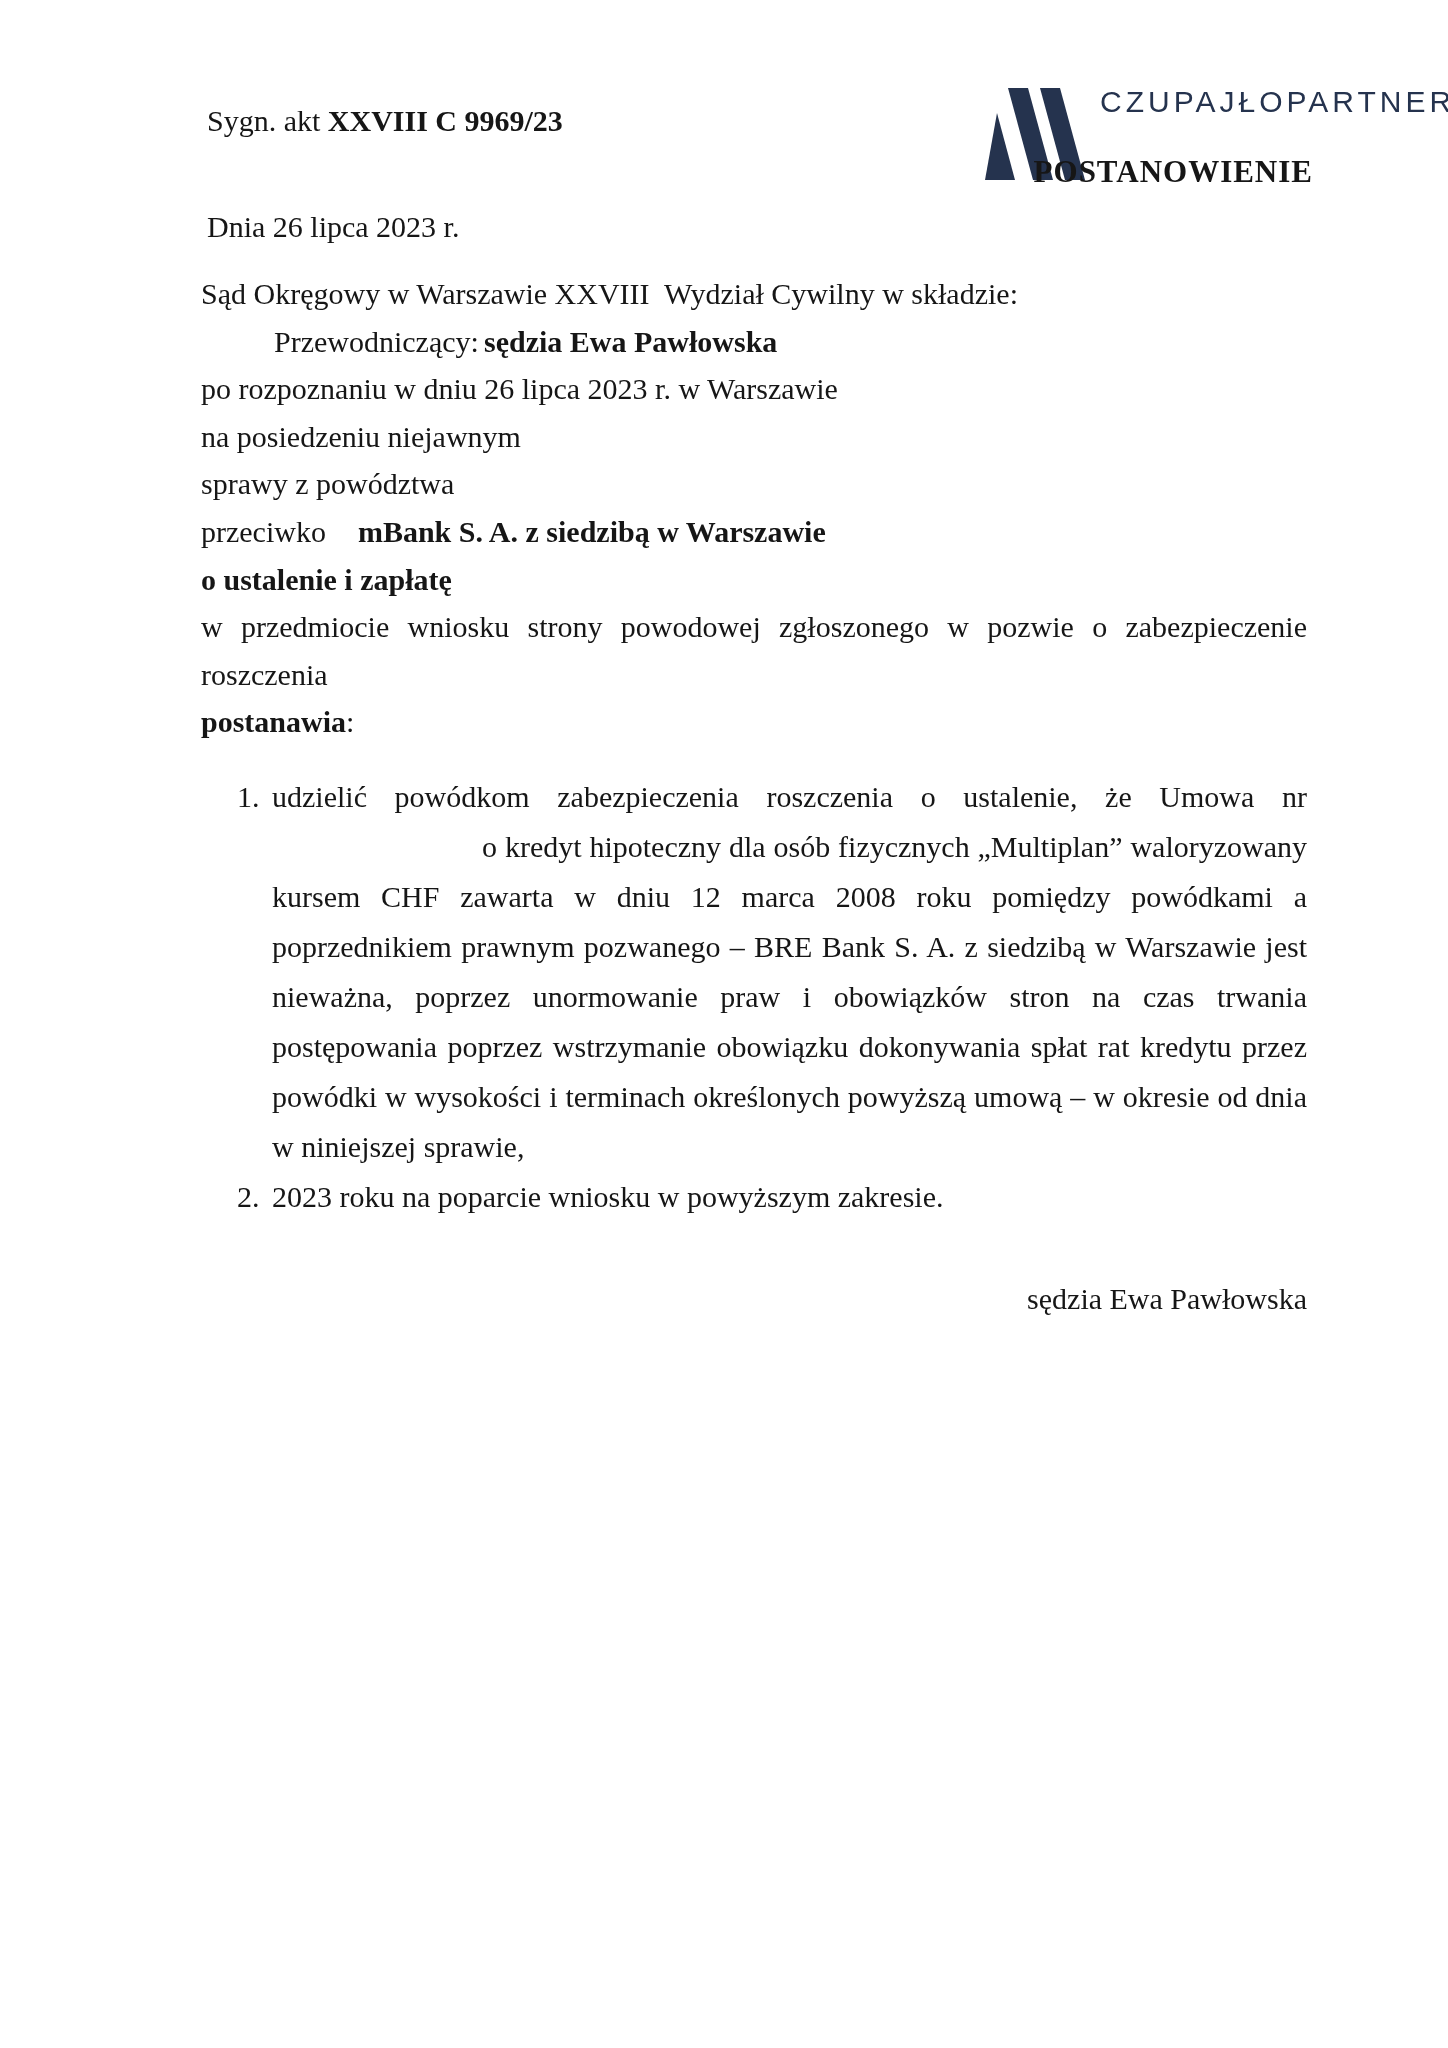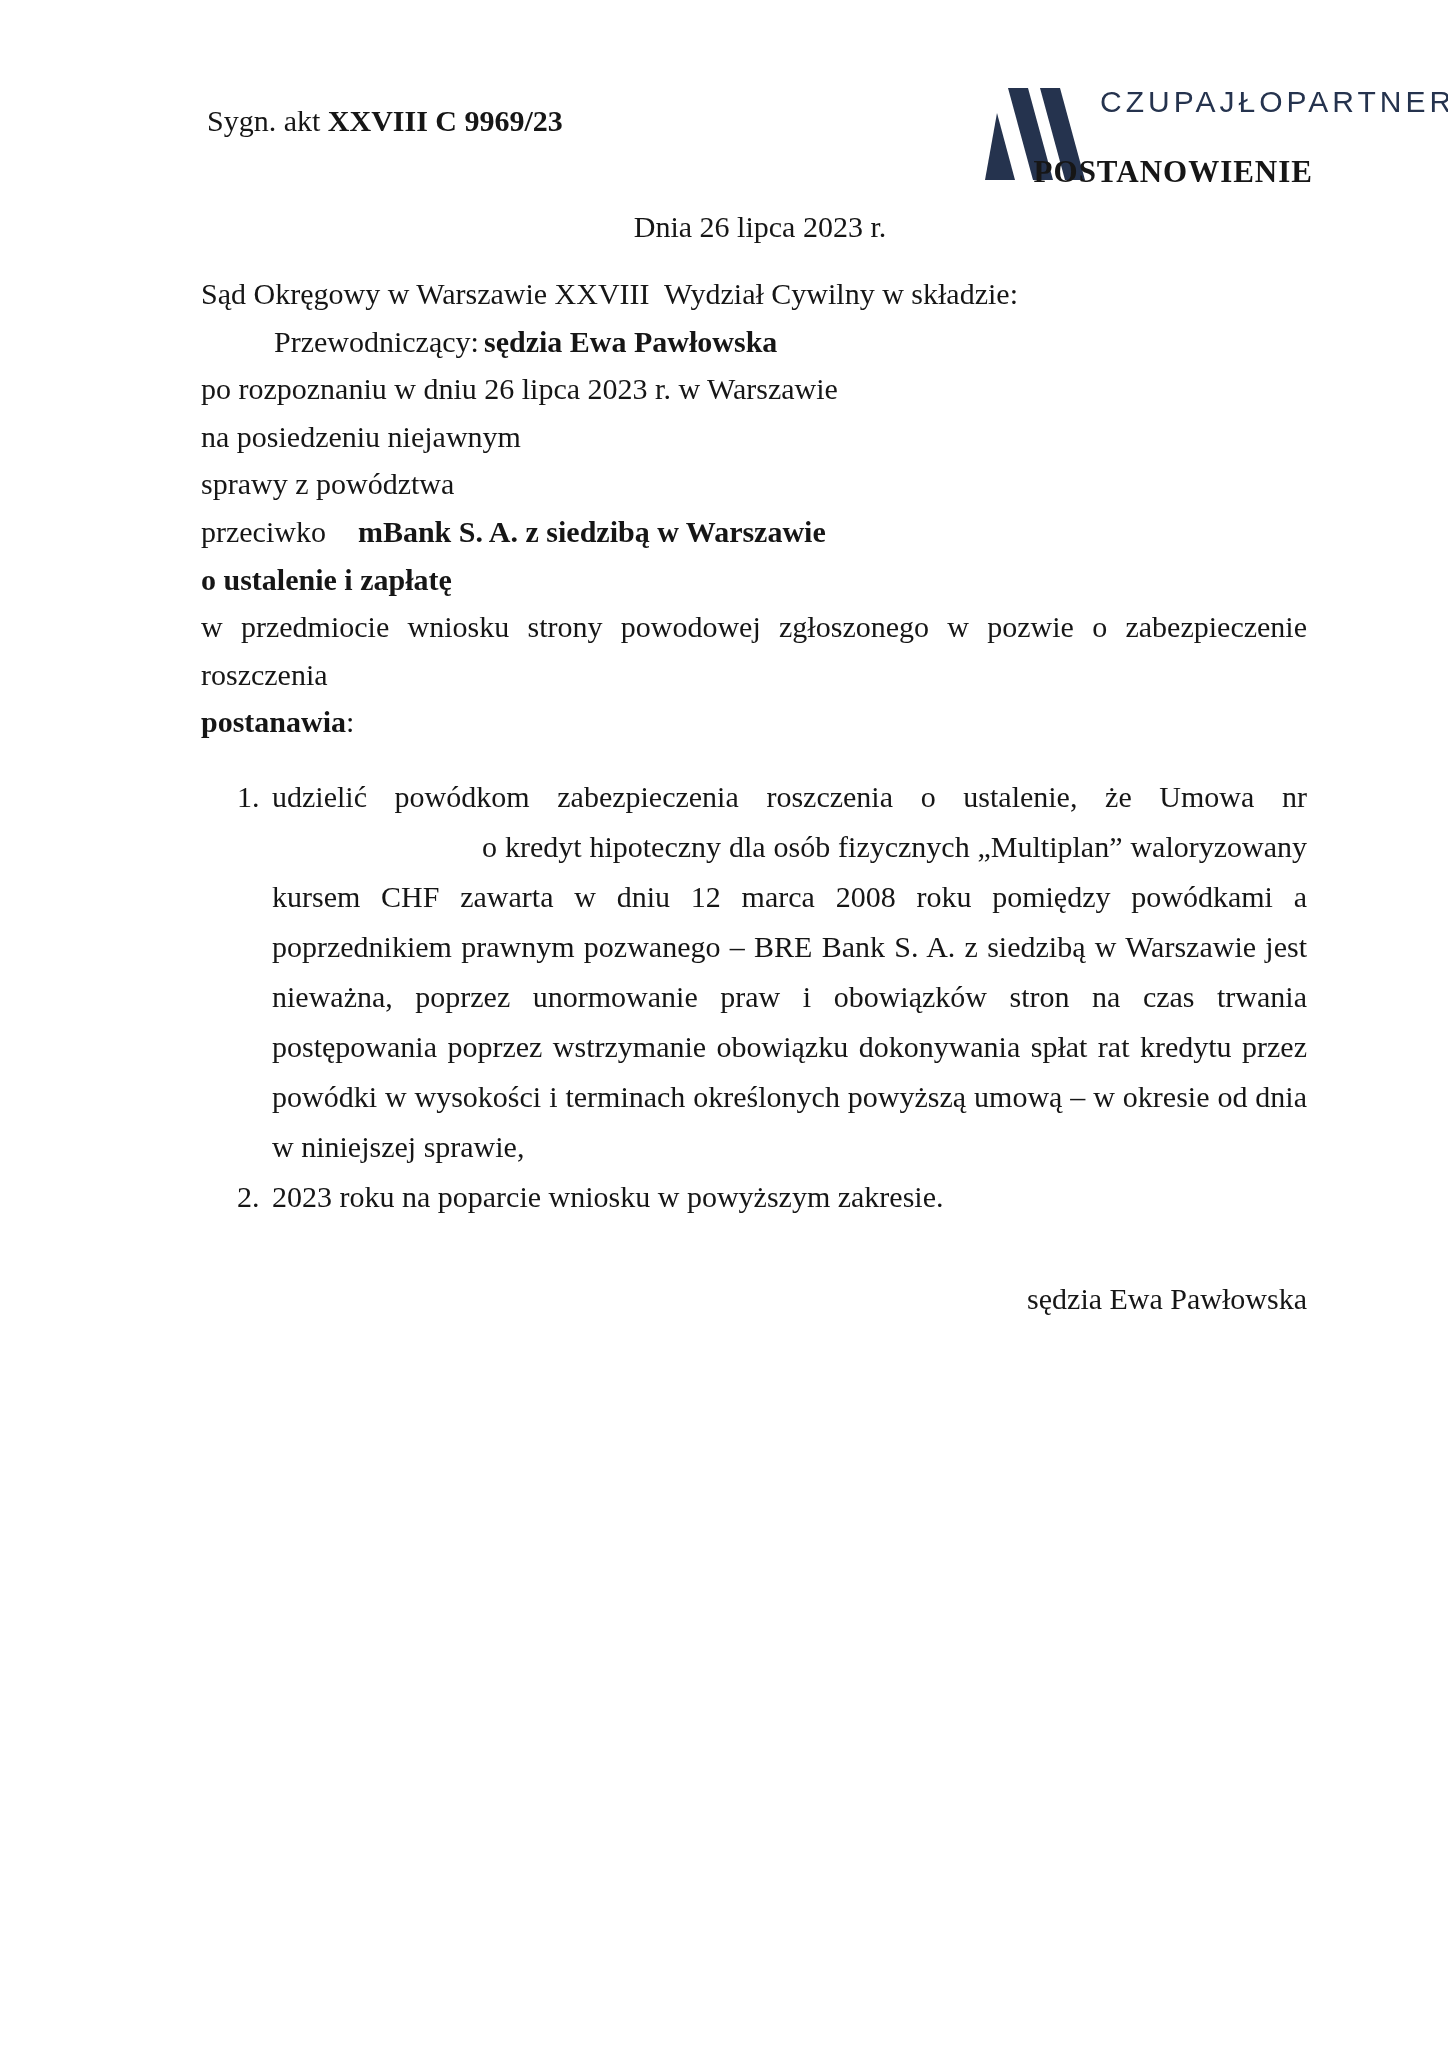--- a/index.html
+++ b/index.html
@@ -26,21 +26,21 @@
     width:1106px;
     text-align:right;
     font-size:31px;
     font-weight:bold;
     letter-spacing:1px;
   }
   .doc-date{
     position:absolute;
     left:207px; top:210px;
     width:1106px;
-    text-align:center;
+    text-align:left;
     font-size:30px;
   }
   
   .logo{
     position:absolute;
     left:985px; top:86px;
     display:flex;
     align-items:flex-start;
     gap:10px;
     font-family:"Liberation Sans", sans-serif;

